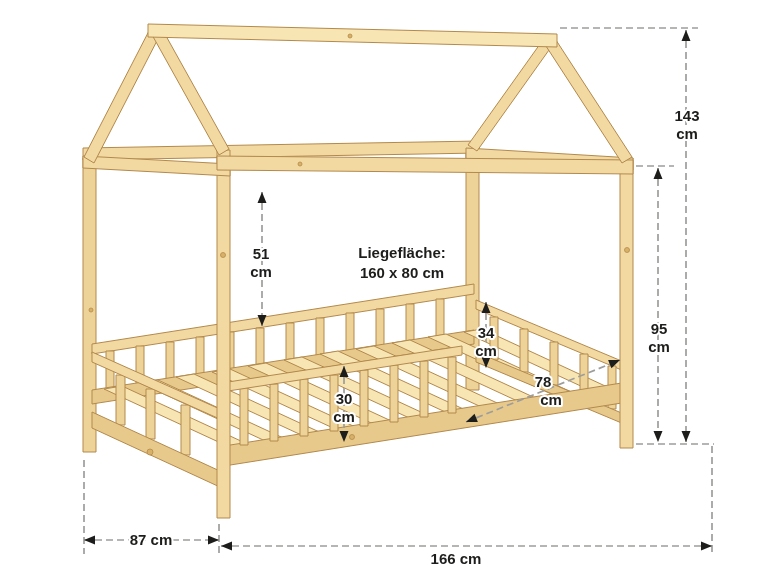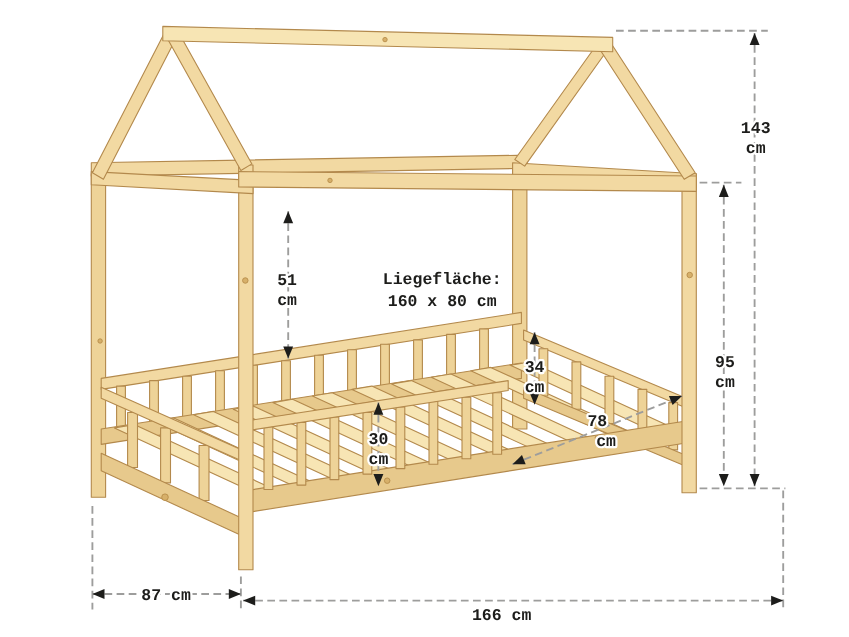--- a/index.html
+++ b/index.html
@@ -1,18 +1,18 @@
 <!DOCTYPE html>
 <html><head>
 <meta charset="utf-8">
 <style>
   html,body{margin:0;padding:0;background:#ffffff;}
   .stage{
     position:relative;width:772px;height:579px;background:#ffffff;
-    font-family:Liberation Mono, monospace;overflow:hidden;
+    font-family:Liberation Sans, sans-serif;overflow:hidden;
   }
   
   .wood *{stroke:#b3894c;stroke-width:1;stroke-linejoin:round;}
   .wood .dark{fill:#e7c98c;}
   .wood .mid{fill:#eed398;}
   .wood .light{fill:#f7e5b4;}
   .wood .knot{fill:#d7b06a;stroke:#b68c49;stroke-width:.8;}
   
   .dash path{fill:none;stroke-width:1.7;stroke-dasharray:7 4;}
   .arrows use{stroke:none;}

